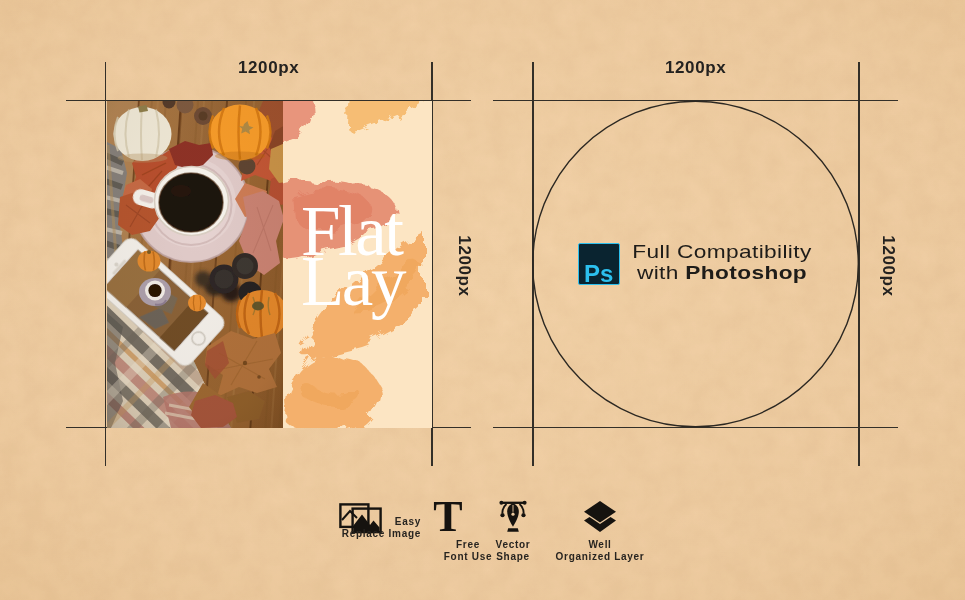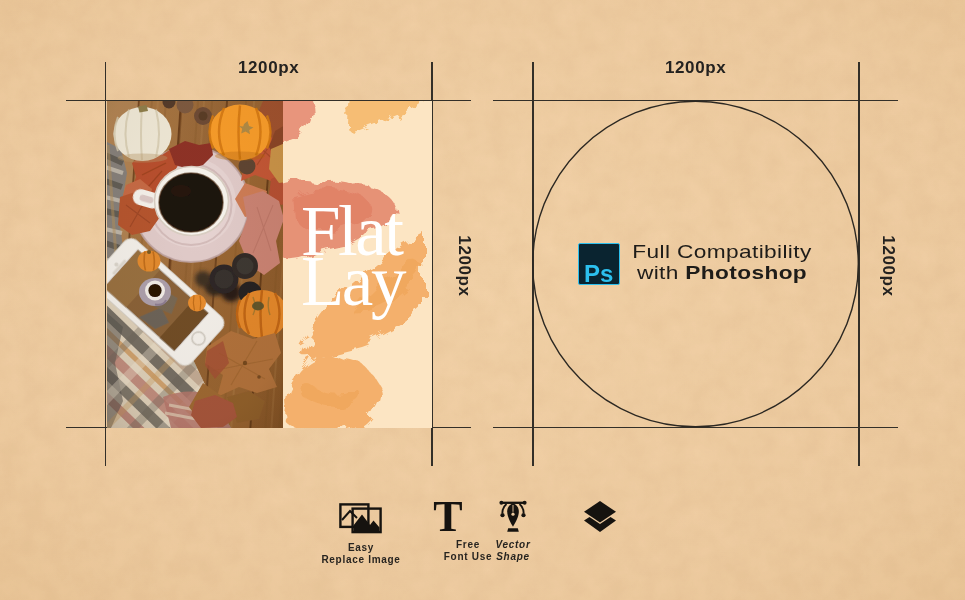--- a/index.html
+++ b/index.html
@@ -322,21 +322,21 @@
 
 <svg width="46" height="32" viewBox="0 0 46 32" style="position:absolute;left:338px;top:502px">
   <g fill="none" stroke="#16130f" stroke-width="2.4">
     <rect x="2.4" y="2.4" width="28" height="22.5"></rect>
     <path d="M4 18 L12 9 L19 16" stroke-width="2"></path>
   </g>
   <rect x="14.6" y="6.6" width="28" height="23.5" fill="none" stroke="#16130f" stroke-width="2.4"></rect>
   <path d="M15.8 29 L15.8 23 L24 12.5 L32 23 L35.5 18.5 L41.5 25.5 L41.5 29 Z" fill="#16130f"></path>
 </svg>
 
-<div class="iconlabel" style="left:301px;top:542px;width:120px;">Easy<br>Replace Image</div>
+<div class="iconlabel" style="left:301px;top:516px;width:120px;text-align:right;">Easy<br>Replace Image</div>
 
 <svg width="34" height="34" viewBox="0 0 34 34" style="position:absolute;left:431px;top:498.6px">
   <text x="17" y="31.8" text-anchor="middle" font-family="Liberation Serif,serif" font-weight="bold" font-size="44" fill="#16130f">T</text>
 </svg>
 
 <div class="iconlabel" style="left:418px;top:539px;width:100px;">Free<br>Font Use</div>
 
 <svg width="30" height="34" viewBox="0 0 30 34" style="position:absolute;left:498px;top:500px">
   <g stroke="#16130f" fill="none">
     <path d="M3.5 2.8 H26.5" stroke-width="2.3"></path>
@@ -346,21 +346,22 @@
     <path d="M21.5 4 C24.5 6.5 25.7 9.5 25.6 13" stroke-width="1.9"></path>
     <circle cx="4.5" cy="15.2" r="2.1" fill="#16130f" stroke="none"></circle>
     <circle cx="25.5" cy="15.2" r="2.1" fill="#16130f" stroke="none"></circle>
   </g>
   <path d="M15 3.5 C11.8 4.2 9.4 7 9.2 11 C9 15.2 11 20 15 26.8 C19 20 21 15.2 20.8 11 C20.6 7 18.2 4.2 15 3.5 Z" fill="#16130f"></path>
   <circle cx="15" cy="14.2" r="1.6" fill="#eccaa0"></circle>
   <path d="M15 5 L15 11.8" stroke="#eccaa0" stroke-width="0.9"></path>
   <path d="M10.2 28.2 H19.8 L20.8 31.8 H9.2 Z" fill="#16130f"></path>
 </svg>
 
-<div class="iconlabel" style="left:468px;top:539px;width:90px;font-style:italic;">Vector<br>Shape</div>
+<div class="iconlabel" style="left:468px;top:539px;width:90px;">Vector<br>Shape</div>
 
 <svg width="34" height="33" viewBox="0 0 34 33" style="position:absolute;left:583px;top:500px">
   <path d="M17 1 L33 11.8 L17 22.6 L1 11.8 Z" fill="#16130f"></path>
   <path d="M1 20.6 L6.5 16.9 L17 24 L27.5 16.9 L33 20.6 L17 31.9 Z" fill="#16130f"></path>
 </svg>
 
+<div class="iconlabel" style="left:540px;top:539px;width:120px;">Well<br>Organized Layer</div>
 
 </div>
 
 </body></html>

